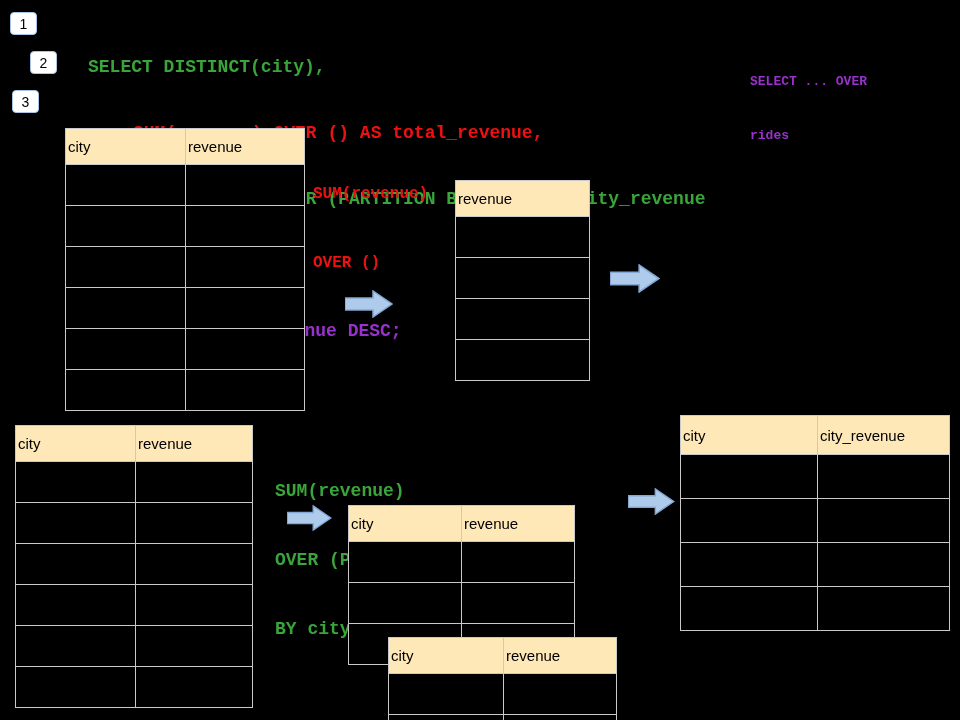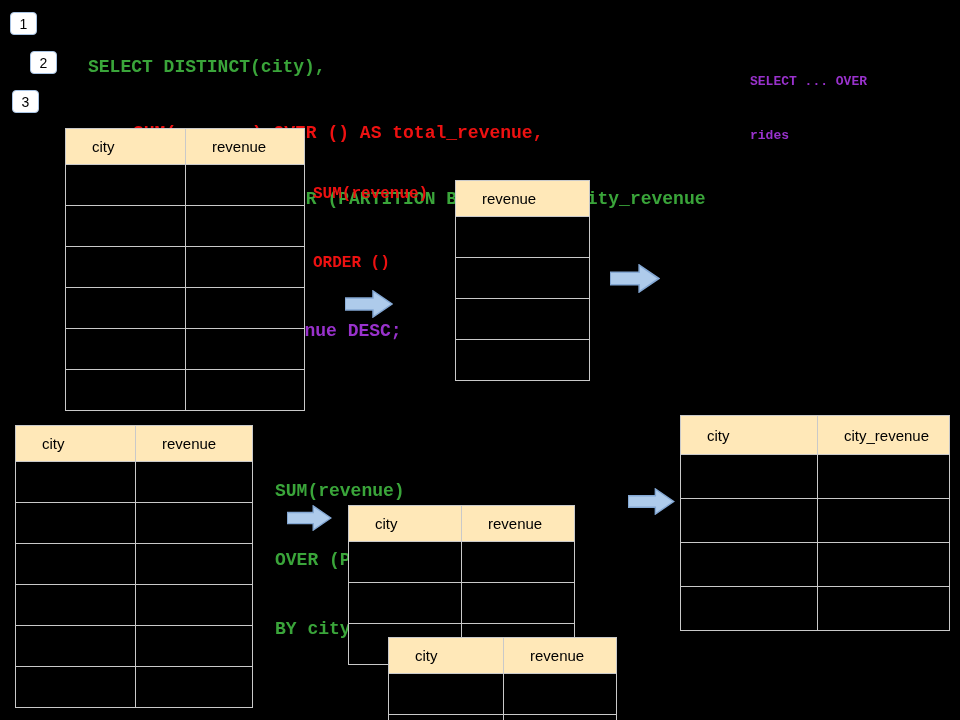--- a/index.html
+++ b/index.html
@@ -17,21 +17,21 @@
   .ind2 { padding-left:45px; }
 
   .note { position:absolute; font-family:"Liberation Mono", monospace; font-weight:bold;
           white-space:pre; }
   .note-side { font-size:13px; line-height:18px; color:var(--code_purple); }
   .note-red   { font-size:16px; line-height:23px; color:var(--code_red); }
   .note-green { font-size:18px; line-height:23px; color:var(--code_green); }
 
   .tbl { position:absolute; border-collapse:collapse; table-layout:fixed; background:#000; }
   .tbl th { background:var(--header_bg); color:#000; font-family:"Liberation Sans", sans-serif;
-            font-size:15px; font-weight:400; text-align:left; padding:0 4px 0 26px;
+            font-size:15px; font-weight:400; text-align:left; padding:0 4px 0 2px;
             border:1px solid var(--table_border); height:36px; }
   .tbl td { border:1px solid var(--table_border); height:41px; }
   .tbl.rows44 td { height:44px; }
   .tbl.hh39 th { height:39px; }
 
   .badge { position:absolute; width:27px; height:23px; background:var(--badge_bg);
            border:1px solid var(--badge_border); border-radius:4px; color:#000;
            font-size:14px; display:flex; align-items:center; justify-content:center; }
 
   .arrow { position:absolute; }
@@ -59,21 +59,21 @@
     <div class="cl purple ind1">ORDER by city_revenue DESC;</div>
   </div>
 
   <div class="note note-side" style="left:750px;top:37px">
     <div>SELECT ... OVER</div>
     <div>rides</div>
   </div>
 
   <div class="note note-red" style="left:313px;top:137px">
     <div>SUM(revenue)</div>
-    <div>ORDER ()</div>
+    <div>OVER ()</div>
   </div>
 
   <div class="note note-green" style="left:275px;top:434px">
     <div>SUM(revenue)</div>
     <div>OVER (PARTITION</div>
     <div>BY city)</div>
   </div>
 
   <table class="tbl" style="left:65px;top:128px;width:240px">
     <colgroup>

